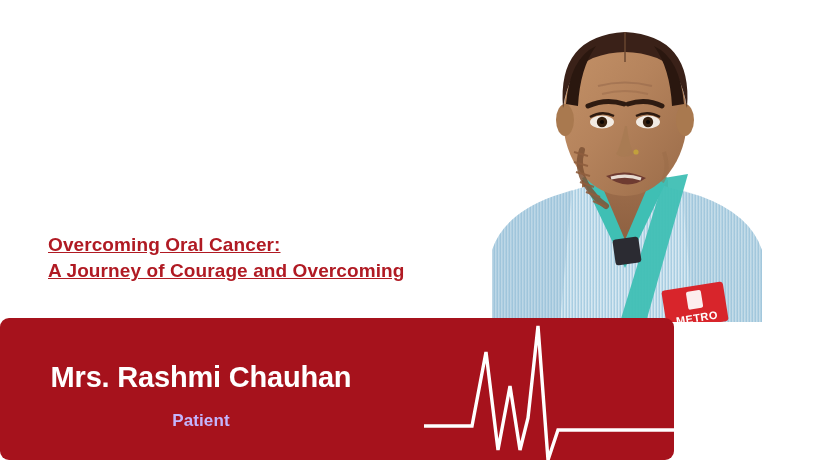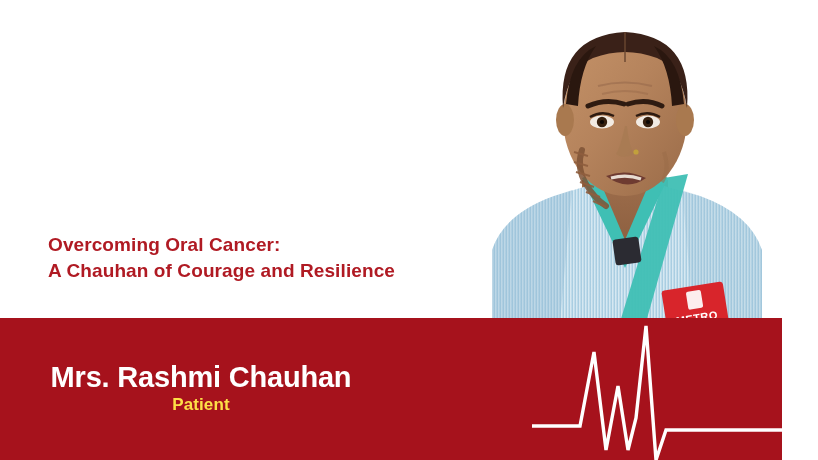--- a/index.html
+++ b/index.html
@@ -76,31 +76,32 @@
     left: 48px;
     top: 232px;
     width: 430px;
     font-family: "Liberation Sans", sans-serif;
     font-weight: bold;
     font-size: 19px;
     line-height: 26px;
     color: #B01A23;
     letter-spacing: 0.1px;
   }
-  .subtitle .s-line { display:block; white-space: nowrap; }
+  .subtitle .s-line { display:block; white-space: nowrap; text-decoration: underline; }
 
   
   .banner {
     position: absolute;
     left: 0;
     bottom: 0;
-    width: 782px;
+    width: 674px;
     height: 142px;
     background: #A6121C;
     overflow: hidden;
+    border-radius: 9px;
   }
   .banner-ecg {
     position: absolute;
     right: 0;
     bottom: 0;
     width: 250px;
     height: 142px;
   }
   .banner-ecg svg { display:block; width:100%; height:100%; }
 
@@ -118,22 +119,22 @@
     line-height: 34px;
     color: #FFFFFF;
     letter-spacing: -0.2px;
     white-space: nowrap;
   }
   .person-role {
     font-family: "Liberation Sans", sans-serif;
     font-weight: bold;
     font-size: 17px;
     line-height: 22px;
-    color: #fde047;
-    margin-top: 0;
+    color: #c4b5fd;
+    margin-top: 16px;
     letter-spacing: 0.1px;
   }
 </style>
 </head>
 <body>
 
 <div id="slide">
 
   <div class="photo-area">
     <svg class="photo-svg" viewBox="0 0 386 322" preserveAspectRatio="xMidYMid slice">
@@ -228,21 +229,21 @@
           <path d="M161 201 l13 6"></path>
       </g>
 
       <path d="M232 152 q6 18 -2 30" stroke="#9A6B48" stroke-width="4" fill="none" opacity="0.5"></path>
     </svg>
   </div>
 
 
   <div class="subtitle">
     <span class="s-line">Overcoming Oral Cancer:</span>
-    <span class="s-line">A Chauhan of Courage and Resilience</span>
+    <span class="s-line">A Journey of Courage and Overcoming</span>
   </div>
 
   <div class="banner">
 
     <div class="banner-ecg">
       <svg viewBox="0 0 250 142" preserveAspectRatio="none">
         <polyline points="0,108 48,108 62,34 74,132 86,68 96,132 104,100 114,8 124,142 134,112 250,112" fill="none" stroke="#FFFFFF" stroke-width="3.4" stroke-linejoin="miter" stroke-linecap="butt"></polyline>
       </svg>
     </div>
 

